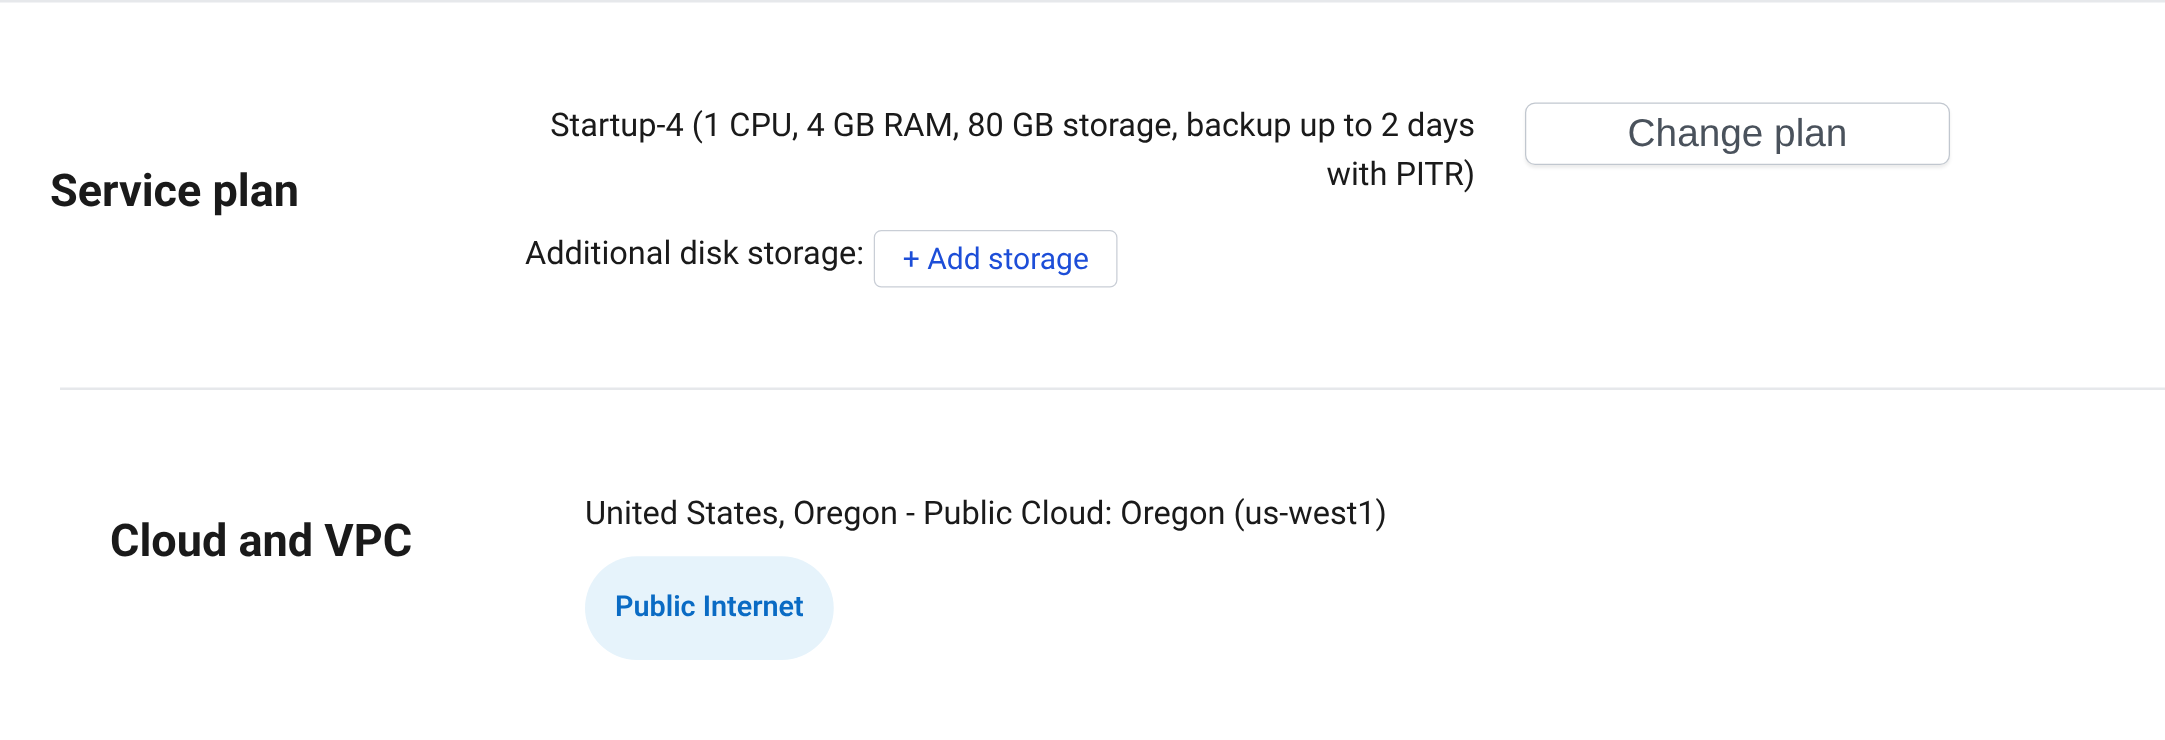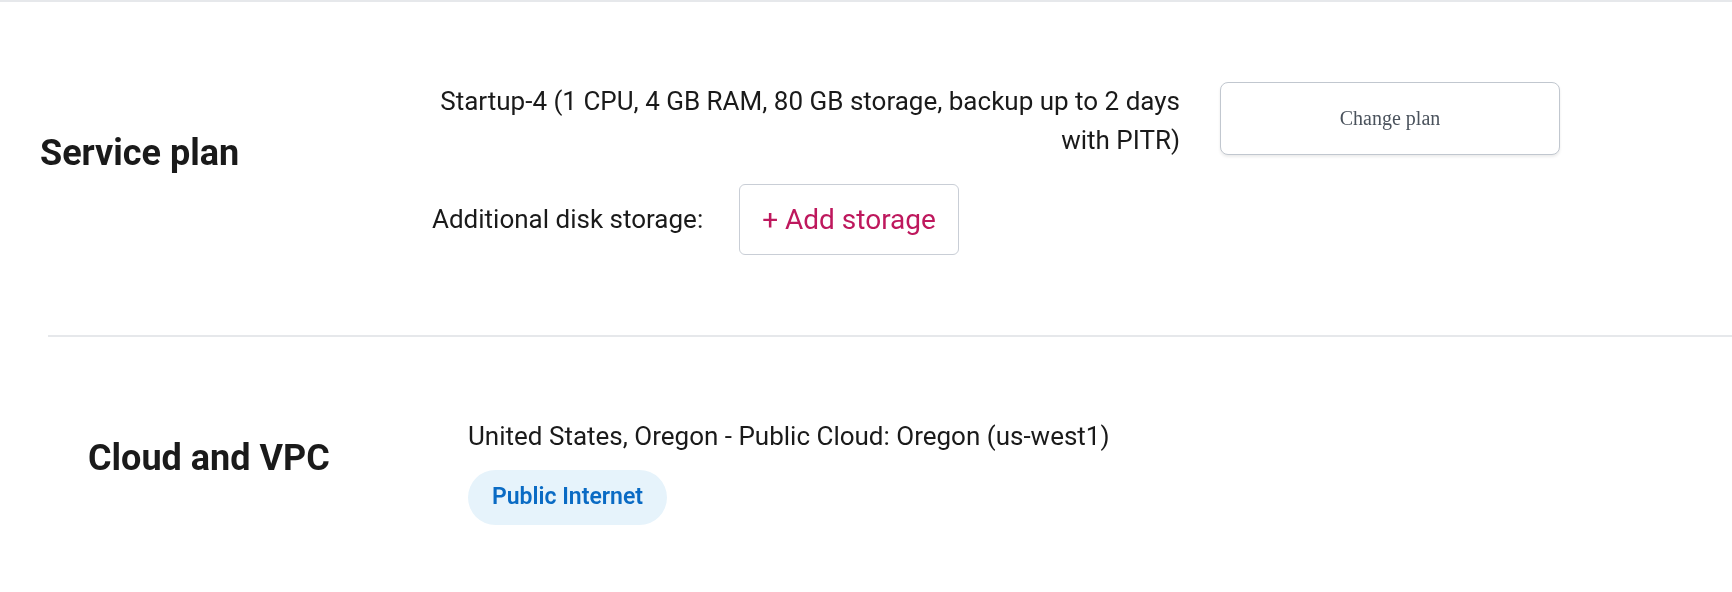--- a/index.html
+++ b/index.html
@@ -43,65 +43,63 @@
     line-height: 1.5;
     padding-right: 20px;
     max-width: 780px;
   }
   .value-block {
     margin-bottom: 4px;
     text-align: right;
   }
   .addl-row {
     display: flex;
-    align-items: center;
-    gap: 36px;
+    gap: 8px;
     margin-top: 24px;
-    margin-left: 12px;
   }
   .addl-label {
     font-size: 26px;
     color: #1a1a1a;
   }
   .small-btn {
     border: 1.5px solid #c9ced6;
     background: #fff;
-    color: #be185d;
-    font-size: 28px;
-    padding: 18px 22px;
+    color: #1d4ed8;
+    font-size: 24px;
+    padding: 8px 22px;
     border-radius: 6px;
     cursor: pointer;
     font-family: inherit;
   }
   .action-col {
     flex-shrink: 0;
     width: 360px;
     display: flex;
     justify-content: flex-end;
     align-items: flex-start;
   }
   .big-btn {
     border: 1.5px solid #c1c7cf;
     background: #fff;
     color: #4a525c;
-    font-size: 20px;
-    padding: 24px 0;
+    font-size: 31px;
+    padding: 6px 0;
     width: 340px;
     border-radius: 8px;
     cursor: pointer;
-    font-family: Liberation Serif, serif;
+    font-family: Liberation Sans, sans-serif;
     box-shadow: 0 2px 3px rgba(0,0,0,0.08);
   }
   .badge {
     display: inline-block;
     background: #e6f3fb;
     color: #0a6bc4;
     font-weight: 600;
     font-size: 23px;
-    padding: 10px 24px;
+    padding: 24px 24px;
     border-radius: 999px;
     margin-top: 14px;
   }
 </style>
 </head>
 <body>
 
 <div class="container">
 
   <div class="row">

